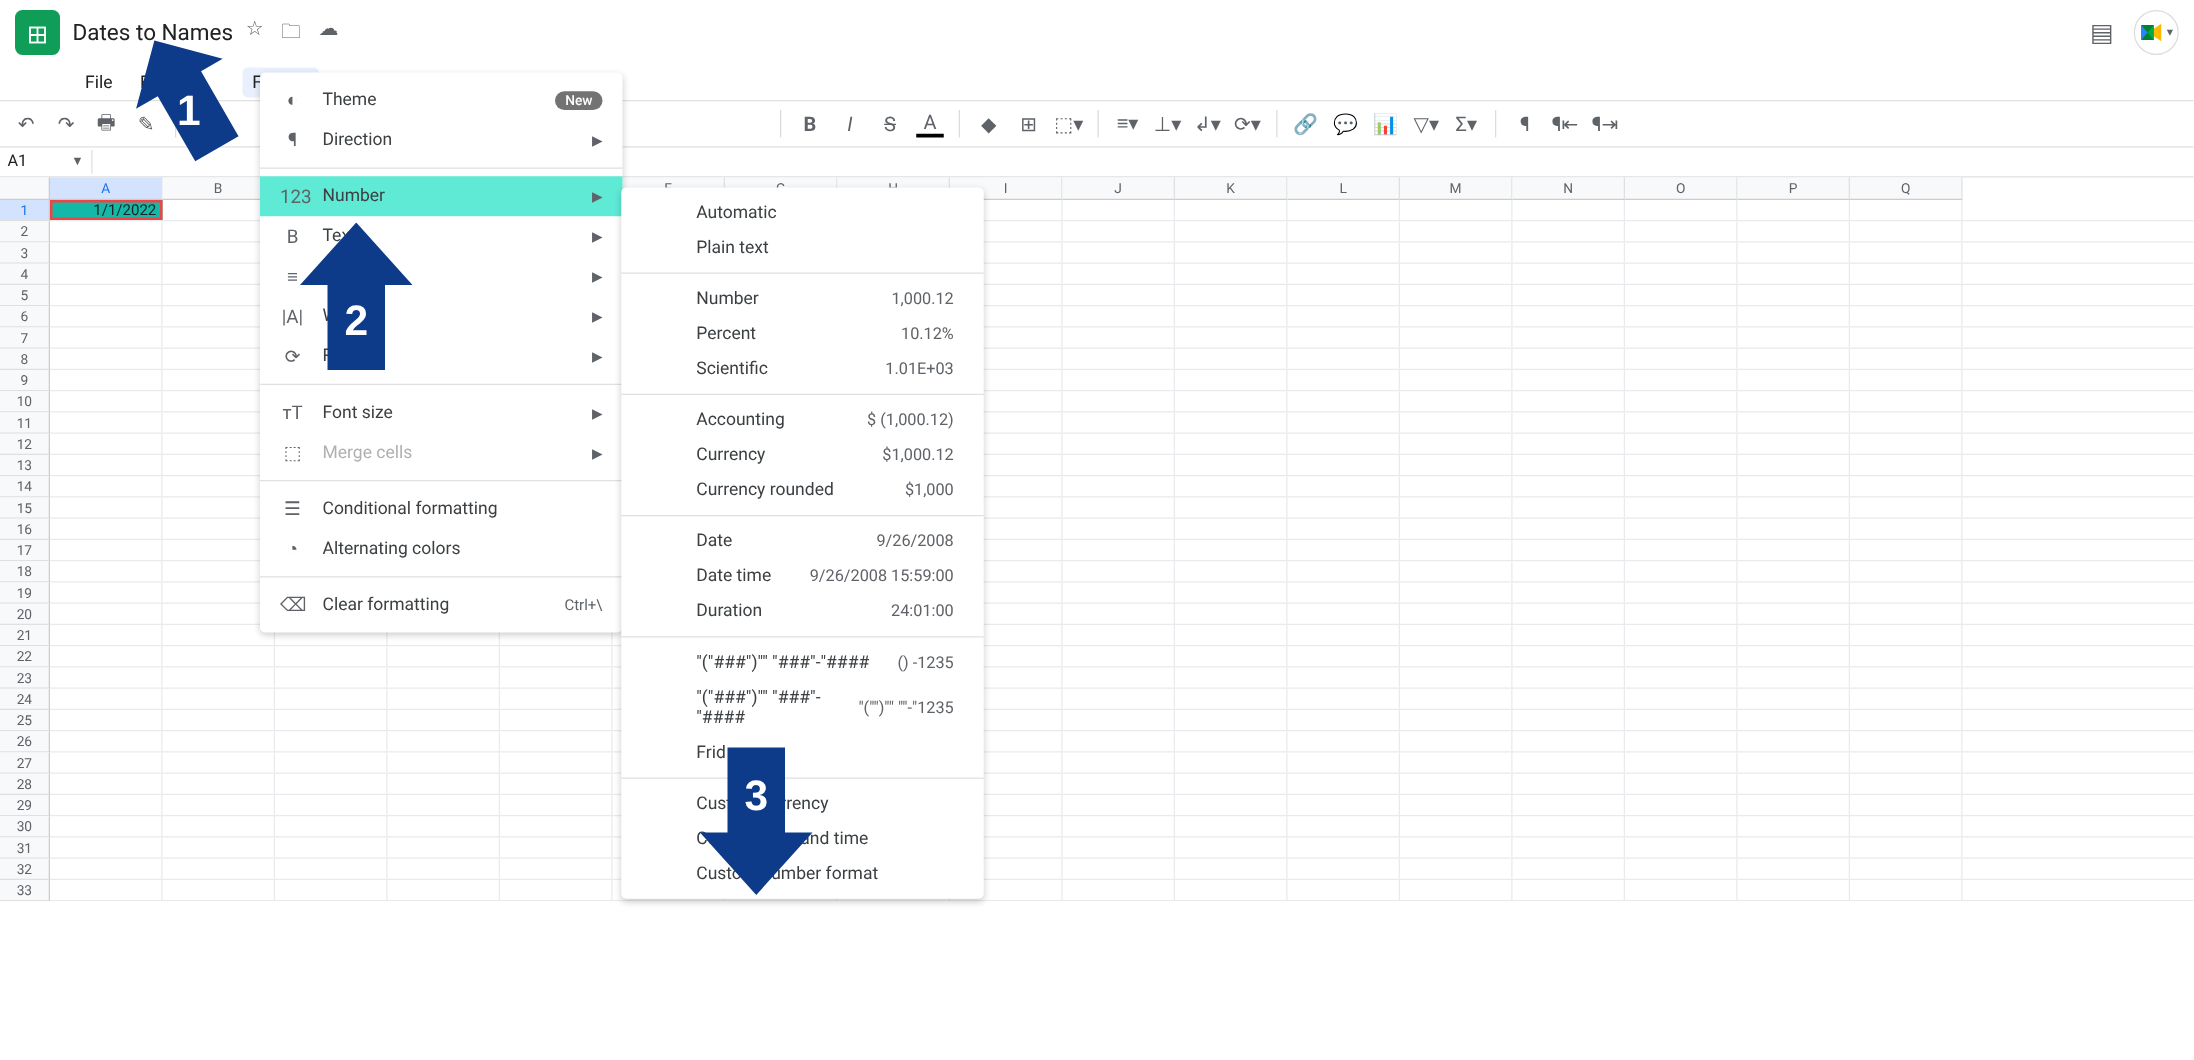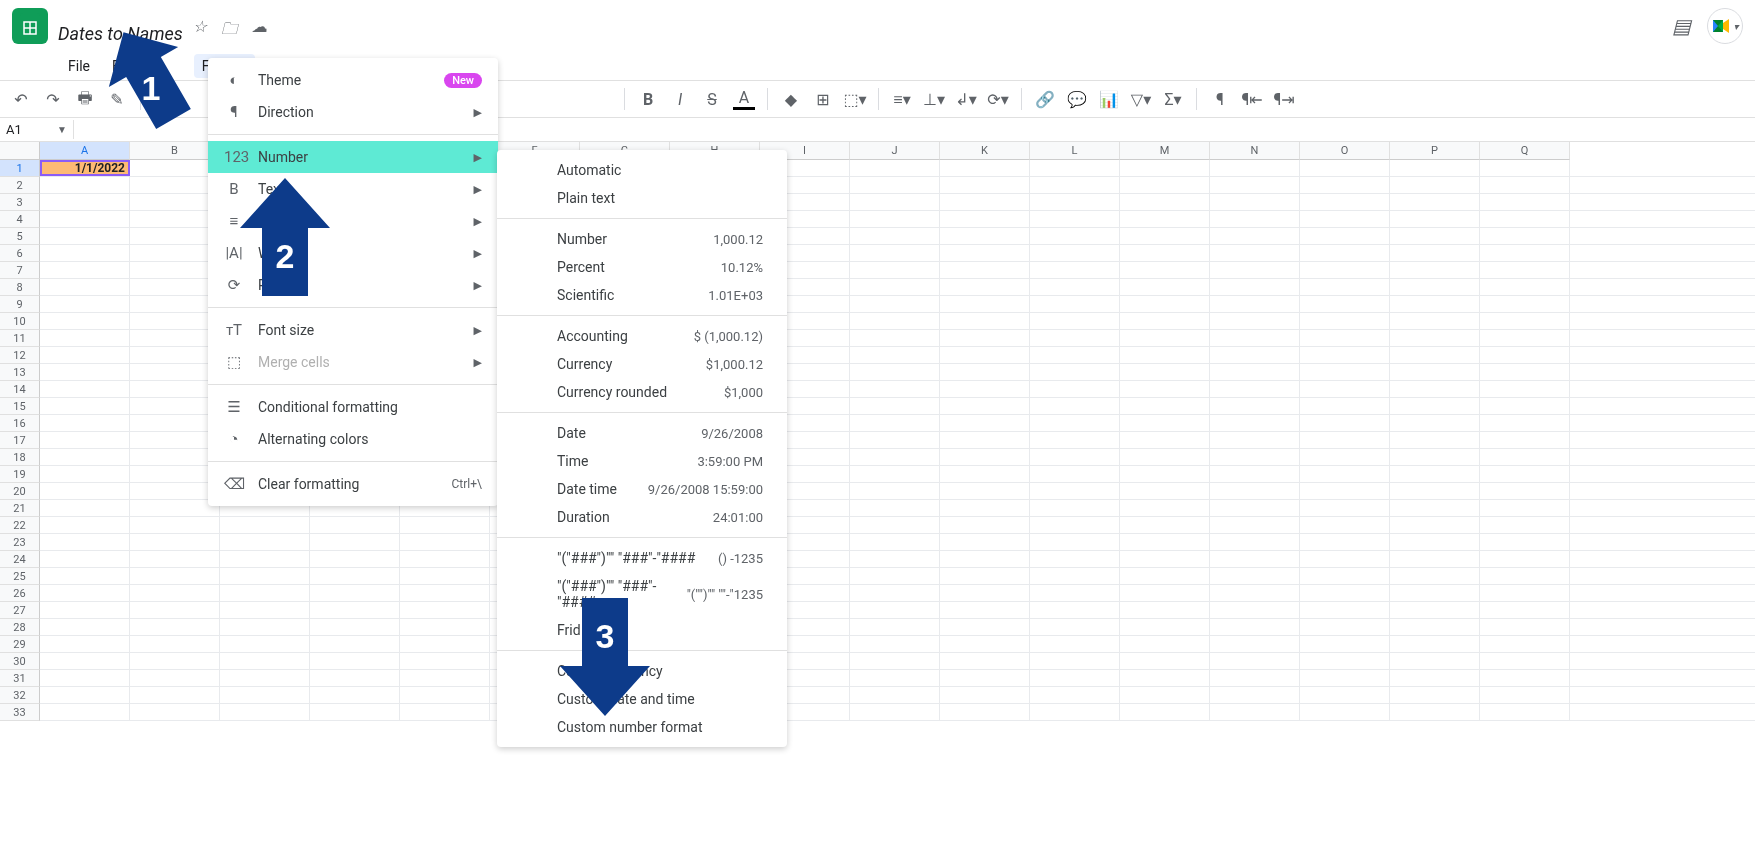--- a/index.html
+++ b/index.html
@@ -1,17 +1,17 @@
 <!DOCTYPE html>
 <html><head>
 <meta charset="utf-8">
 <style>
 * { margin: 0; padding: 0; box-sizing: border-box; }
 body { font-family: 'Google Sans', Roboto, Arial, sans-serif; font-size: 13px; color: #202124; background: #fff; overflow: hidden; }
-.header { display: flex; align-items: flex-end; padding: 8px 12px; gap: 10px; font-style: italic; }
+.header { display: flex; align-items: center; padding: 8px 12px; gap: 10px; }
 .logo { width: 36px; height: 36px; background: #0f9d58; border-radius: 6px; display: flex; align-items: center; justify-content: center; color: #fff; font-size: 18px; }
 .title { font-size: 18px; color: #202124; font-weight: 400; }
 .titlebar-icons { display: flex; gap: 14px; color: #5f6368; font-size: 16px; }
 .titlebar-icons span { cursor: default; }
 .right-icons { margin-left: auto; display: flex; gap: 16px; align-items: center; }
 .right-icons .comment { font-size: 20px; color: #5f6368; }
 .meet-icon { width: 36px; height: 36px; border: 1px solid #dadce0; border-radius: 18px; display: flex; align-items: center; justify-content: center; }
 .menubar { display: flex; gap: 6px; padding: 2px 60px; font-size: 14px; color: #202124; }
 .menubar span { padding: 4px 8px; cursor: pointer; border-radius: 4px; }
 .menubar .active { background: #e8f0fe; }
@@ -25,29 +25,29 @@
 .colheaders { display: flex; margin-left: 40px; }
 .colheaders div { width: 90px; background: #f8f9fa; border-right: 1px solid #e0e0e0; border-bottom: 1px solid #ccc; text-align: center; font-size: 11px; padding: 2px 0; color: #5f6368; }
 .colheaders div.sel { background: #d3e3fd; color: #1a73e8; }
 .rows { display: flex; }
 .rowheaders { width: 40px; }
 .rowheaders div { height: 17px; background: #f8f9fa; border-right: 1px solid #ccc; border-bottom: 1px solid #e0e0e0; text-align: center; font-size: 11px; color: #5f6368; display:flex; align-items:center; justify-content:center; }
 .rowheaders div.sel { background: #d3e3fd; color: #1a73e8; }
 .cells { flex: 1; position: relative; }
 .cellrow { height: 17px; border-bottom: 1px solid #e8eaed; display: flex; }
 .cell { width: 90px; border-right: 1px solid #e8eaed; padding: 0 3px; font-size: 12px; text-align: right; display:flex; align-items:center; justify-content:flex-end; }
-.cell.selected { border: 2px solid #8b5cf6; background: #fdba74; font-weight: bold; }
+.cell.selected { border: 2px solid #ef4444; background: #14b8a6; }
 .dropdown-menu, .submenu { position: absolute; background: #fff; box-shadow: 0 2px 6px rgba(0,0,0,0.2); border-radius: 4px; padding: 6px 0; z-index: 100; font-size: 14px; }
 .dropdown-menu { left: 208px; top: 58px; width: 290px; }
 .menu-item { display: flex; align-items: center; padding: 7px 16px; gap: 14px; color: #3c4043; cursor: pointer; position: relative; }
 .menu-item.disabled { color: #b0b0b0; }
 .menu-item.highlight { background: #5eead4; }
 .menu-item .mi-icon { width: 20px; text-align: center; font-size: 15px; color: #5f6368; }
 .menu-item .label { flex: 1; }
-.menu-item .badge { background: #d946ef; color: #fff; font-size: 11px; padding: 1px 8px; border-radius: 9px; font-weight: 500; }
+.menu-item .badge { background: #737373; color: #fff; font-size: 11px; padding: 1px 8px; border-radius: 9px; font-weight: 500; }
 .menu-item .short { color: #5f6368; font-size: 12px; }
 .menu-item .arrow { color: #5f6368; font-size: 11px; }
 .menu-sep { height: 1px; background: #e0e0e0; margin: 6px 0; }
 .submenu { left: 497px; top: 150px; width: 290px; }
 .submenu .menu-item { padding: 6px 24px; }
 .submenu .menu-item .right { color: #5f6368; font-size: 13px; }
 .submenu .menu-item .label { flex: 1; margin-left: 36px; }
 .arrow-annot { position: absolute; z-index: 200; }
 .arrow-annot svg { display: block; }
 .arrow-num { fill: #fff; font-weight: 700; font-size: 34px; font-family: Arial; }
@@ -925,24 +925,20 @@
     <div class="menu-item">
       <span class="label">Currency rounded</span>
       <span class="right">$1,000</span>
     </div>
     <div class="menu-sep"></div>
     <div class="menu-item">
       <span class="label">Date</span>
       <span class="right">9/26/2008</span>
     </div>
     <div class="menu-item">
-      <span class="label">Time</span>
-      <span class="right">3:59:00 PM</span>
-    </div>
-    <div class="menu-item">
       <span class="label">Date time</span>
       <span class="right">9/26/2008 15:59:00</span>
     </div>
     <div class="menu-item">
       <span class="label">Duration</span>
       <span class="right">24:01:00</span>
     </div>
     <div class="menu-sep"></div>
     <div class="menu-item">
       <span class="label">"("###")"" "###"-"####</span>

